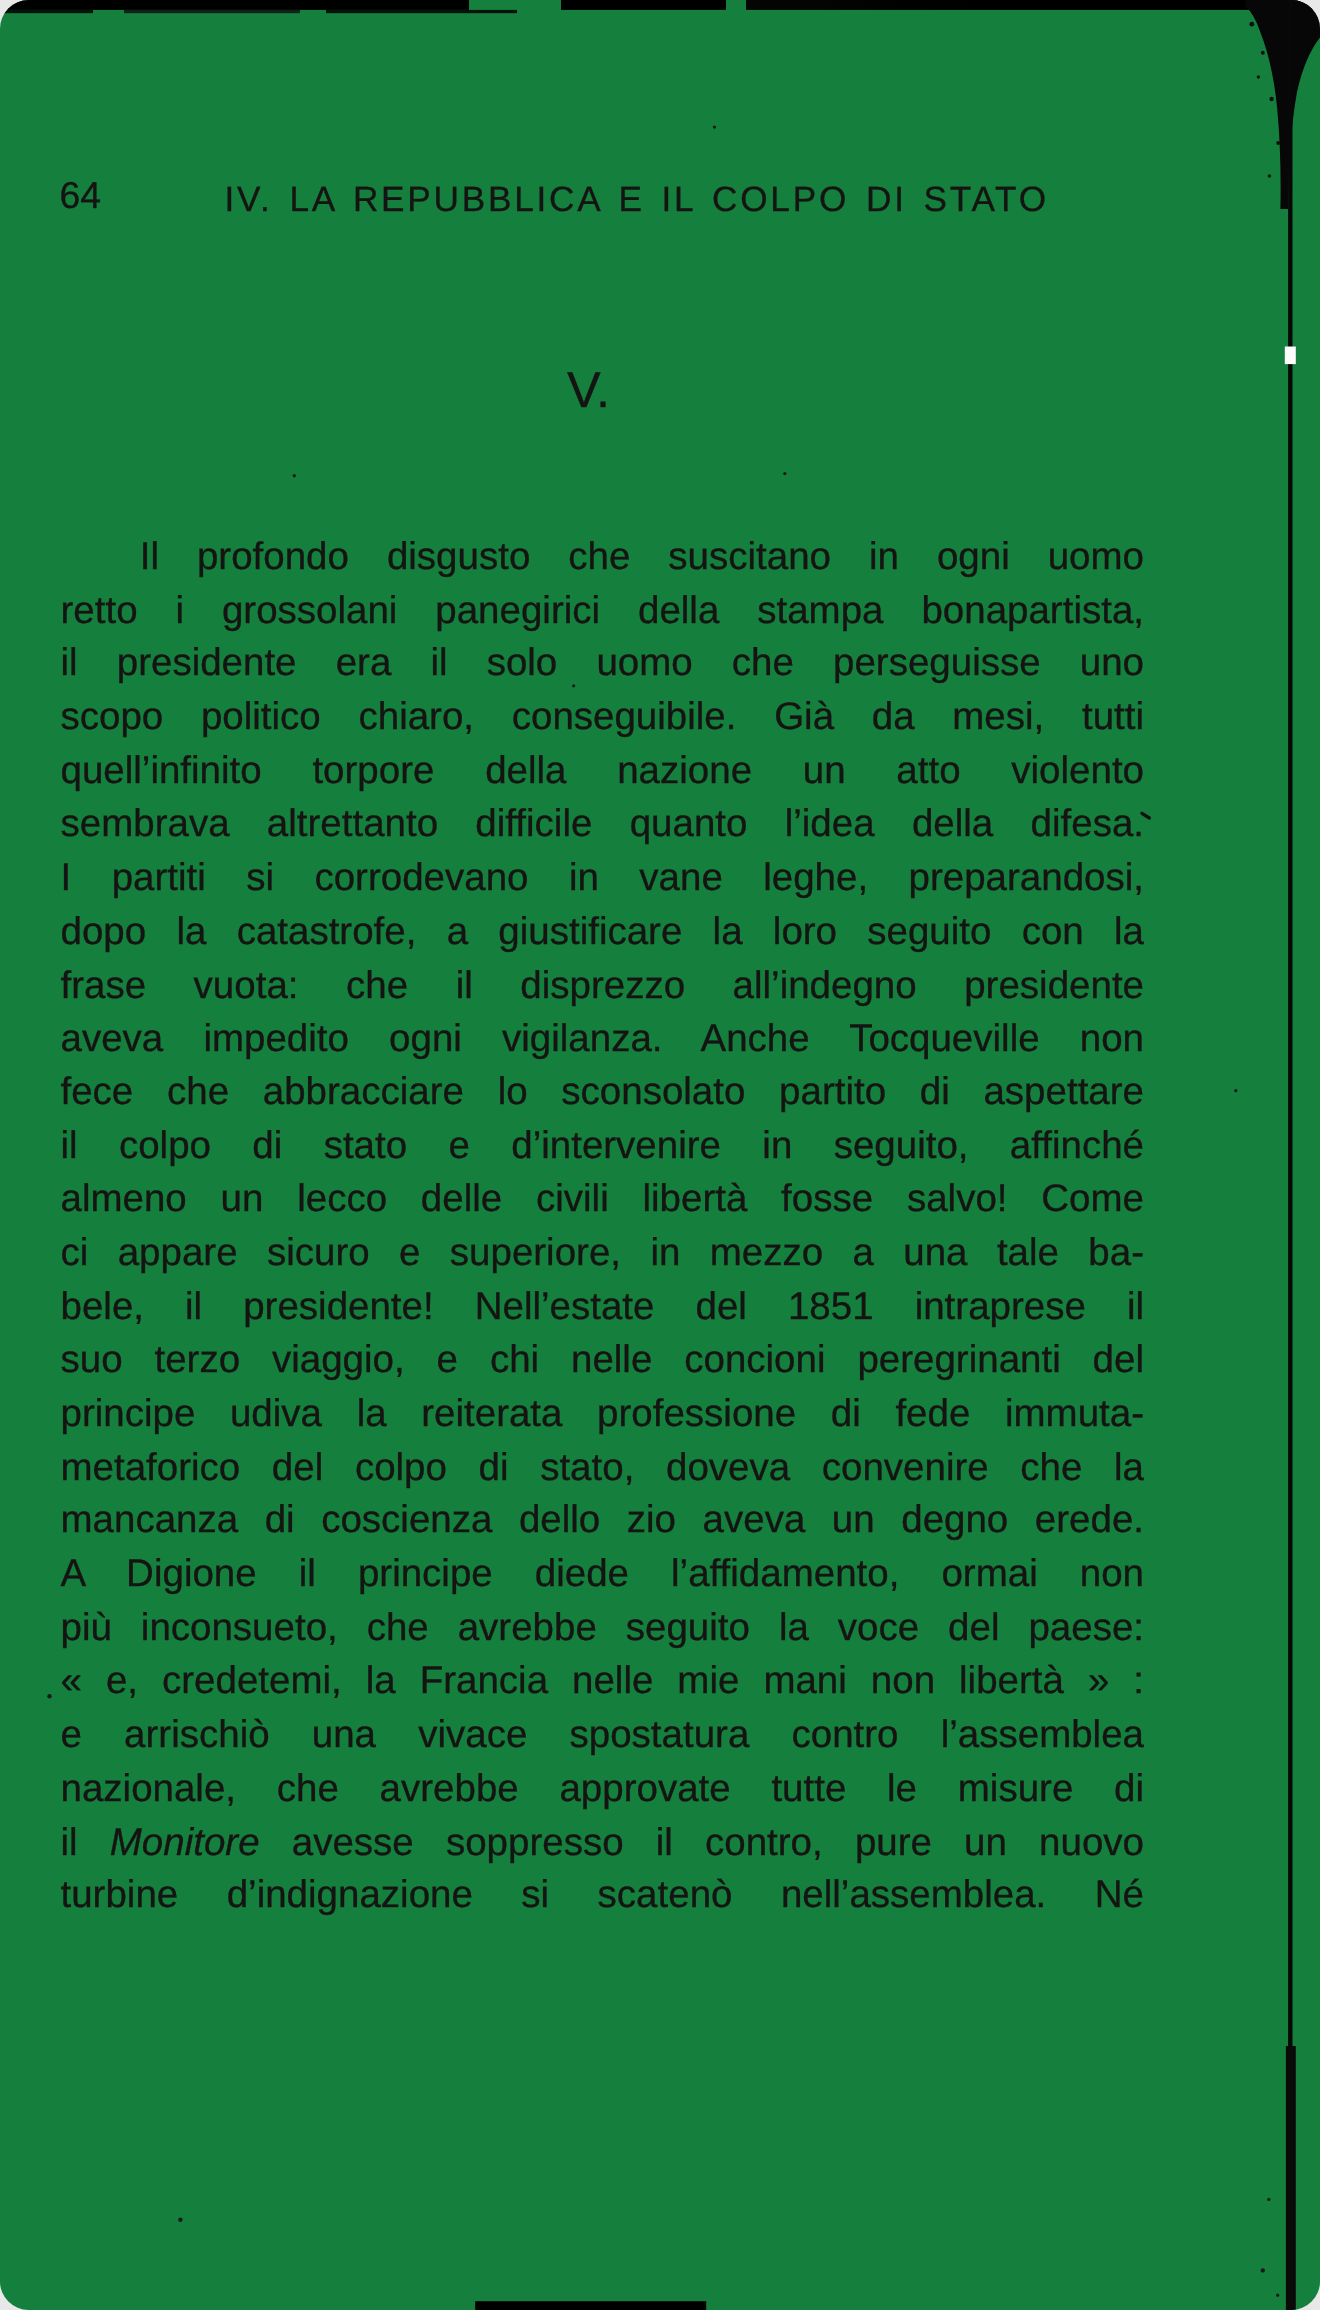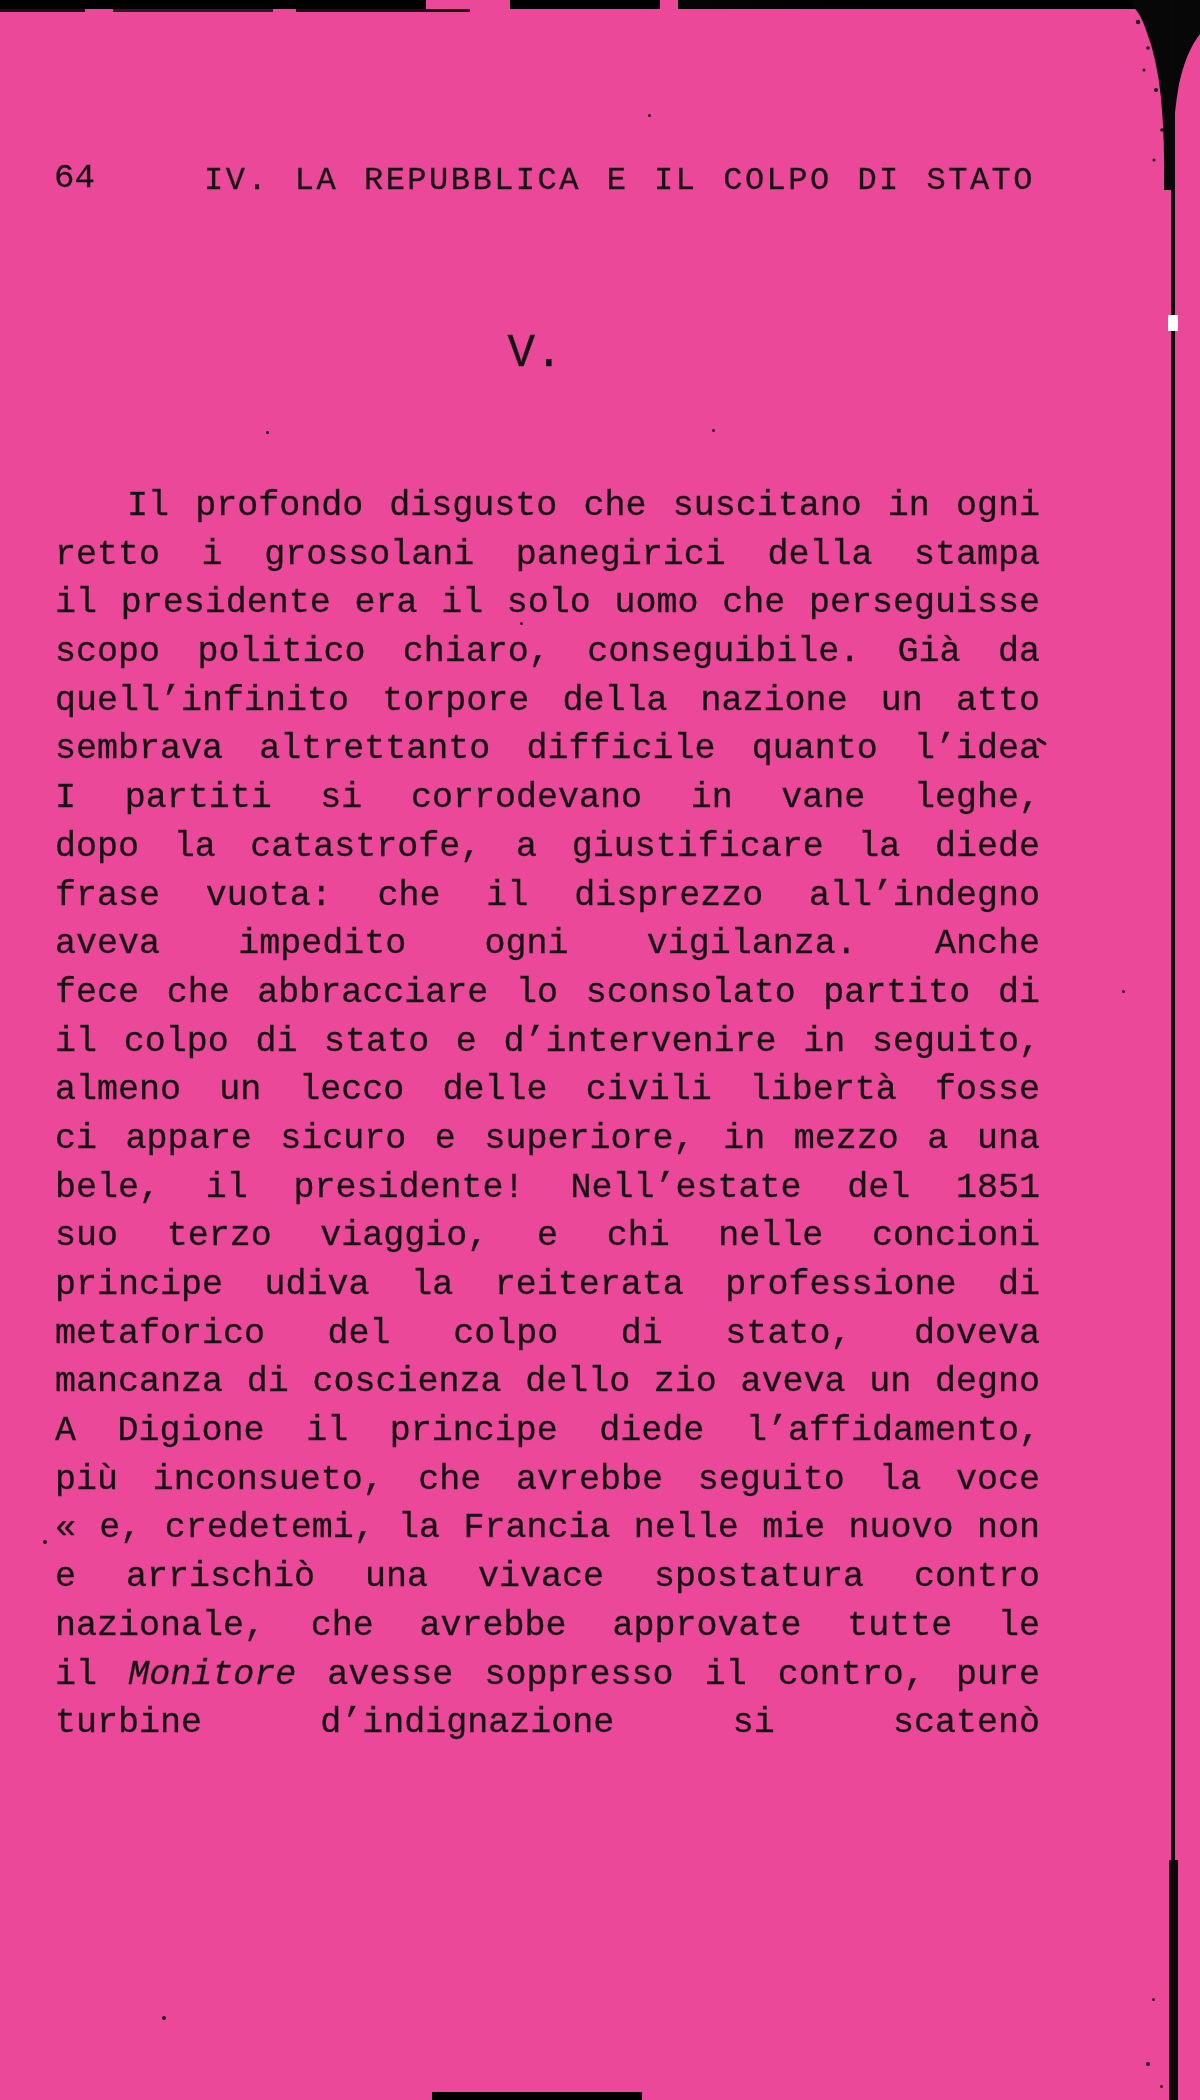--- a/index.html
+++ b/index.html
@@ -1,20 +1,21 @@
 <!DOCTYPE html>
 <html><head>
 <meta charset="utf-8">
 <style>
   html,body { margin:0; padding:0; background:#e8e8e8; }
   .page {
     position:relative; width:1200px; height:2100px;
-    background:#ec4899; overflow:hidden;
-    font-family:Liberation Mono, monospace;
+    background:#15803d; overflow:hidden;
+    font-family:Liberation Sans, sans-serif;
     color:#151413;
+    border-radius:26px;
     -webkit-text-stroke:0.3px #151413;
   }
   
   .scan-top-edge {
     position:absolute; left:0; top:0; width:1200px; height:9px;
     background:linear-gradient(90deg,
       #000 0%, #000 35.5%, transparent 35.5%, transparent 42.5%,
       #000 42.5%, #000 55%, transparent 55%, transparent 56.5%,
       #050505 56.5%, #000 74%, #000 100%);
   }
@@ -99,34 +100,34 @@
   <h2 class="section-heading">V.</h2>
 
   <div class="body-block">
     <div class="line indent">Il profondo disgusto che suscitano in ogni uomo</div>
     <div class="line">retto i grossolani panegirici della stampa bonapartista,</div>
     <div class="line">il presidente era il solo uomo che perseguisse uno</div>
     <div class="line">scopo politico chiaro, conseguibile. Già da mesi, tutti</div>
     <div class="line">quell’infinito torpore della nazione un atto violento</div>
     <div class="line">sembrava altrettanto difficile quanto l’idea della difesa.</div>
     <div class="line">I partiti si corrodevano in vane leghe, preparandosi,</div>
-    <div class="line">dopo la catastrofe, a giustificare la diede inerzia con la</div>
+    <div class="line">dopo la catastrofe, a giustificare la loro seguito con la</div>
     <div class="line">frase vuota: che il disprezzo all’indegno presidente</div>
     <div class="line">aveva impedito ogni vigilanza. Anche Tocqueville non</div>
     <div class="line">fece che abbracciare lo sconsolato partito di aspettare</div>
     <div class="line">il colpo di stato e d’intervenire in seguito, affinché</div>
     <div class="line">almeno un lecco delle civili libertà fosse salvo! Come</div>
     <div class="line">ci appare sicuro e superiore, in mezzo a una tale ba-</div>
     <div class="line">bele, il presidente! Nell’estate del 1851 intraprese il</div>
     <div class="line">suo terzo viaggio, e chi nelle concioni peregrinanti del</div>
     <div class="line">principe udiva la reiterata professione di fede immuta-</div>
     <div class="line">metaforico del colpo di stato, doveva convenire che la</div>
     <div class="line">mancanza di coscienza dello zio aveva un degno erede.</div>
     <div class="line">A Digione il principe diede l’affidamento, ormai non</div>
     <div class="line">più inconsueto, che avrebbe seguito la voce del paese:</div>
-    <div class="line">« e, credetemi, la Francia nelle mie nuovo non perirà » :</div>
+    <div class="line">« e, credetemi, la Francia nelle mie mani non libertà » :</div>
     <div class="line">e arrischiò una vivace spostatura contro l’assemblea</div>
     <div class="line">nazionale, che avrebbe approvate tutte le misure di</div>
     <div class="line"><span>il </span><span class="title-italic">Monitore</span><span> avesse soppresso il contro, pure un nuovo</span></div>
     <div class="line">turbine d’indignazione si scatenò nell’assemblea. Né</div>
   </div>
 
 </div>
 
 </body></html>

